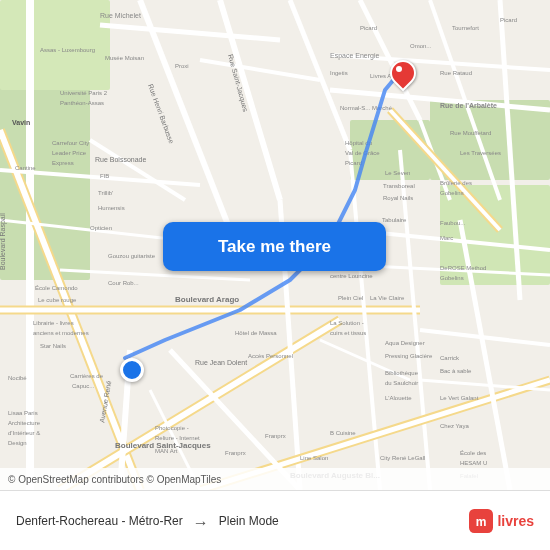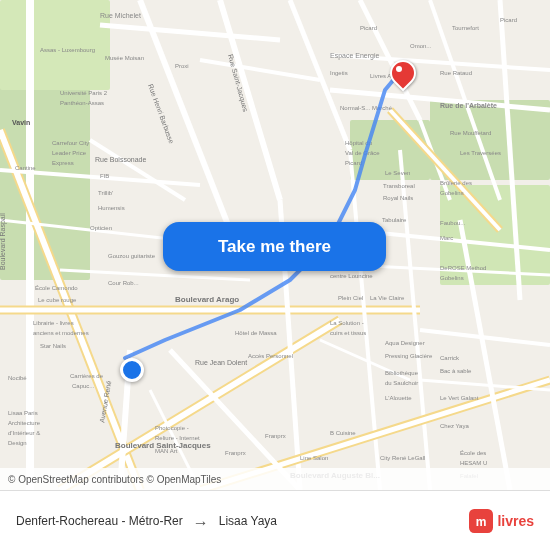--- a/index.html
+++ b/index.html
@@ -30,21 +30,21 @@
     
     .take-me-there-btn {
       position: absolute;
       top: 222px;
       left: 163px;
       width: 223px;
       height: 49px;
       background: #1a73e8;
       color: #ffffff;
       border: none;
-      border-radius: 16px;
+      border-radius: 10px;
       font-size: 17px;
       font-weight: bold;
       cursor: pointer;
       display: flex;
       align-items: center;
       justify-content: center;
       box-shadow: 0 2px 6px rgba(0,0,0,0.35);
       z-index: 100;
     }
 
@@ -396,21 +396,21 @@
 
   <div class="copyright-bar">
     <span>© OpenStreetMap contributors  © OpenMapTiles</span>
   </div>
 </div>
 
 <div id="bottom-bar">
   <div class="route-info">
     <span class="route-from">Denfert-Rochereau - Métro-Rer</span>
     <span class="route-arrow">→</span>
-    <span class="route-to">Lisaa Yaya</span>
+    <span class="route-to">Plein Mode</span>
   </div>
   <div class="moovit-logo">
     <svg class="moovit-icon" viewBox="0 0 28 28" xmlns="http://www.w3.org/2000/svg">
       <rect width="28" height="28" rx="6" fill="#e8423d"></rect>
       <text x="14" y="20" font-size="14" font-family="Arial" font-weight="bold" fill="white" text-anchor="middle">m</text>
     </svg>
     <span class="moovit-text">livres</span>
   </div>
 </div>
 

